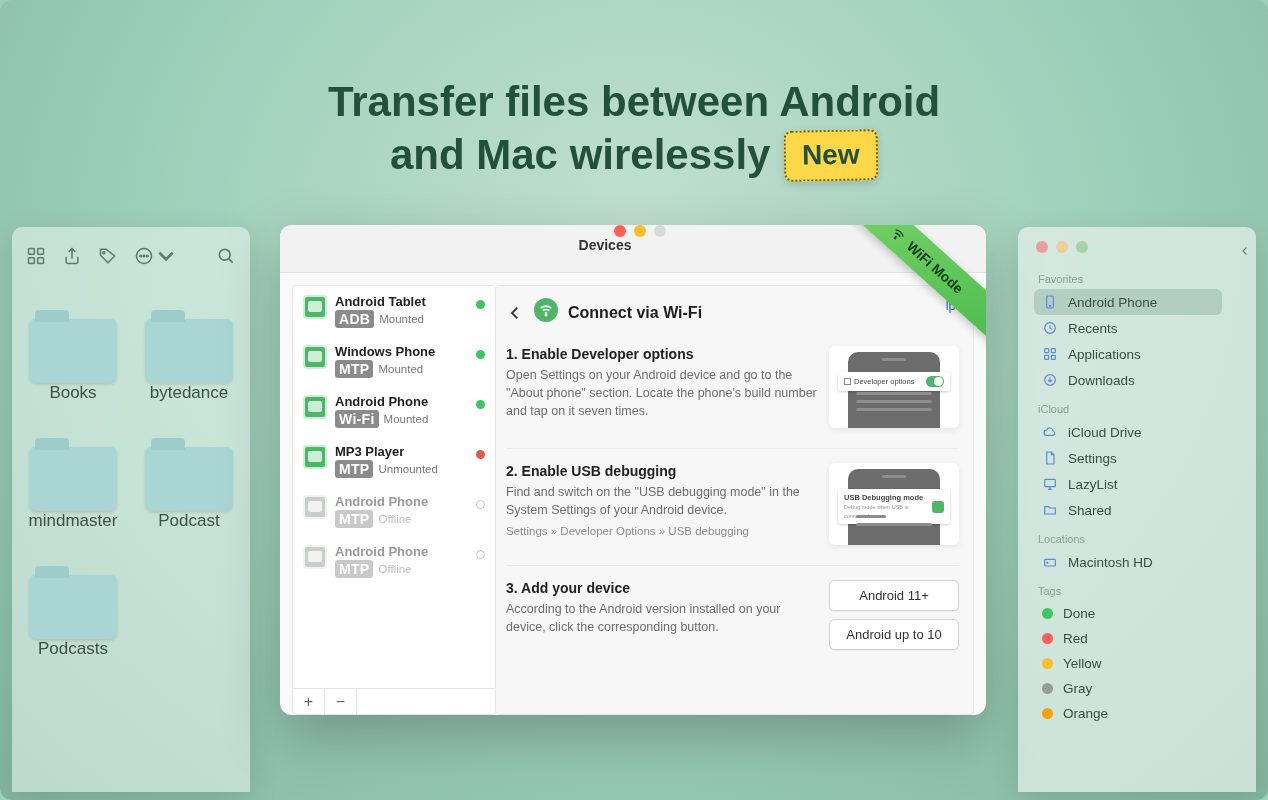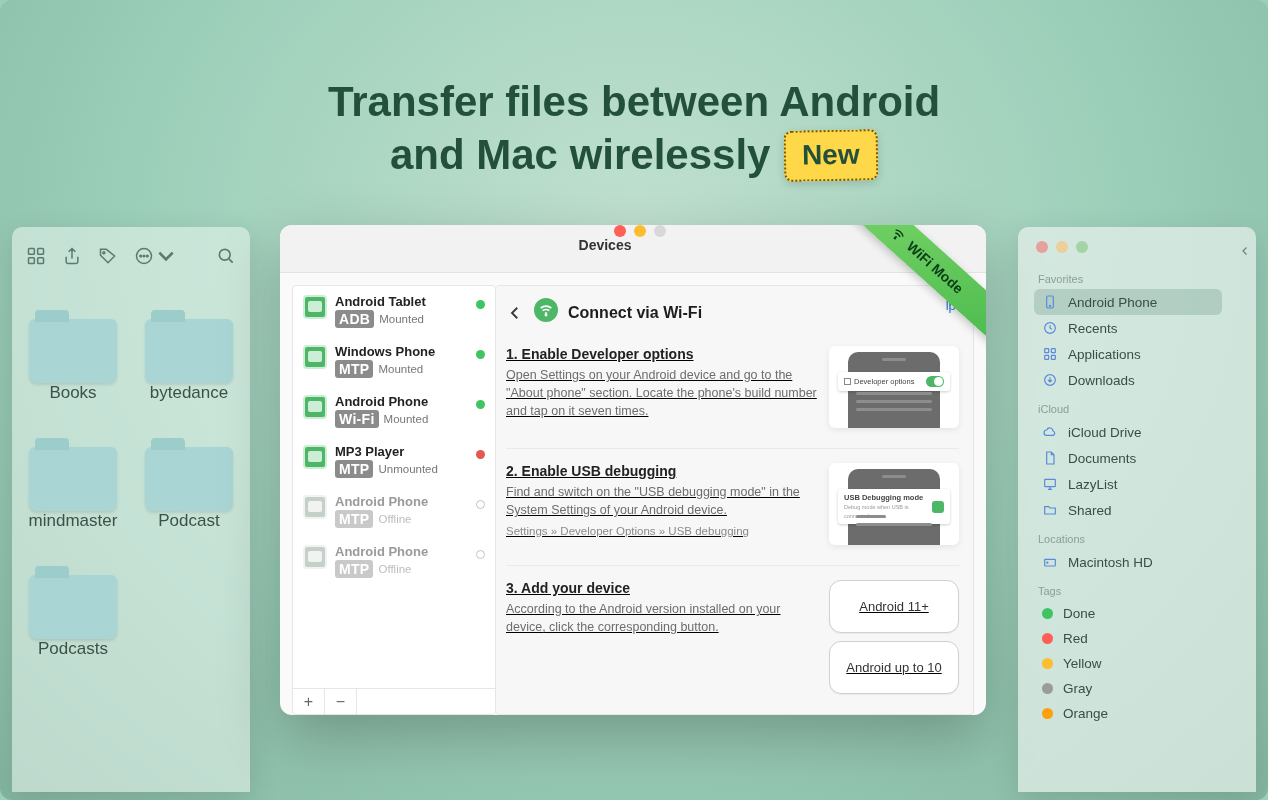--- a/index.html
+++ b/index.html
@@ -65,38 +65,38 @@
   .dev-footer button { width:32px; background:none; border:none; border-right:1px solid #e6e6e6; color:#666; font-size:16px; cursor:pointer; }
 
   
   .content { flex:1; padding:12px 14px 12px 10px; background:#f7f7f7; border:1px solid #e6e6e6; border-left:none; margin:12px 12px 12px 0; border-radius:4px; position:relative; }
   .content-header { display:flex; align-items:flex-end; gap:10px; padding-bottom:10px; }
   .back-chevron { width:18px; color:#3a3a3a; cursor:pointer; display:flex; align-items:center; }
   .wifi-icon { width:24px; height:24px; background:#4eb767; border-radius:50%; display:flex; align-items:center; justify-content:center; color:#fff; }
   .content-title { font-size:16px; font-weight:700; color:#1d1d1d; }
   .help-link { position:absolute; top:12px; right:10px; font-size:13px; color:#2a7ad4; }
 
-  .step { display:flex; gap:12px; padding:14px 0 20px; border-bottom:1px solid #eaeaea;text-decoration:underline; }
+  .step { display:flex; gap:12px; padding:14px 0 20px; border-bottom:1px solid #eaeaea; }
   .step:last-child { border-bottom:none; }
   .step-text { flex:1; }
   .step-title { font-size:14px; font-weight:700; color:#222; margin-bottom:4px; }
   .step-desc { font-size:12.5px; color:#6d6d6d; line-height:1.45; }
   .step-path { font-size:11.5px; color:#8a8a8a; margin-top:6px; }
   .step-thumb { width:130px; height:82px; background:#fff; border-radius:6px; box-shadow:0 2px 6px rgba(0,0,0,.08); display:flex; align-items:center; justify-content:center; flex-direction:column; overflow:hidden; position:relative; }
   .phone-mock { width:92px; height:100px; background:#6c6c6c; border-radius:10px 10px 0 0; position:relative; margin-top:6px; }
   .phone-mock::before { content:""; position:absolute; top:6px; left:50%; transform:translateX(-50%); width:24px; height:3px; background:#8d8d8d; border-radius:2px; }
   .phone-mock .overlay { position:absolute; top:20px; left:-10px; right:-10px; background:#fff; border-radius:3px; padding:4px 6px; font-size:7.5px; color:#444; display:flex; align-items:center; justify-content:space-between; box-shadow:0 1px 3px rgba(0,0,0,.2); }
   .toggle-mini{ width:18px; height:11px; background:#4eb767; border-radius:6px; position:relative; }
   .toggle-mini::after{ content:""; position:absolute; right:1px; top:1px; width:9px; height:9px; background:#fff; border-radius:50%; }
   .check-mini { width:12px; height:12px; background:#4eb767; border-radius:3px; position:relative; }
   .phone-mock .lines { position:absolute; top:40px; left:8px; right:8px; }
   .phone-mock .lines div { height:3px; background:#8d8d8d; border-radius:2px; margin-bottom:5px; }
 
   .step-buttons { display:flex; flex-direction:column; gap:8px; width:130px; }
-  .step-buttons button { background:#fff; border:1px solid #d0d0d0; border-radius:12px; padding:18px 8px; font-size:13px; color:#333; cursor:pointer; box-shadow:0 1px 1px rgba(0,0,0,.05); }
+  .step-buttons button { background:#fff; border:1px solid #d0d0d0; border-radius:5px; padding:7px 8px; font-size:13px; color:#333; cursor:pointer; box-shadow:0 1px 1px rgba(0,0,0,.05); }
 
   
   .ribbon { position:absolute; top:18px; right:-56px; width:230px; background:linear-gradient(135deg,#7ed66a,#4bbb4e); color:#0a3d15; font-size:14px; font-weight:600; text-align:center; padding:9px 0; transform:rotate(42deg); box-shadow:0 3px 8px rgba(0,0,0,.2); display:flex; align-items:center; justify-content:center; gap:7px; }
   .ribbon svg { width:15px; height:15px; }
 
 </style>
 </head>
 <body>
 
 <div class="bg-gradient"></div>
@@ -386,21 +386,21 @@
           </span>
           <span>iCloud Drive</span>
         </div>
         <div class="fr-item">
           <span class="ic">
             <svg viewBox="0 0 24 24" width="16" height="16" fill="none" stroke="currentColor" stroke-width="1.8">
               <path d="M7 3h7l4 4v14H7z"></path>
               <path d="M14 3v4h4"></path>
             </svg>
           </span>
-          <span>Documents</span>
+          <span>Settings</span>
         </div>
         <div class="fr-item">
           <span class="ic">
             <svg viewBox="0 0 24 24" width="16" height="16" fill="none" stroke="currentColor" stroke-width="1.8">
               <rect x="4" y="5" width="16" height="11" rx="1"></rect>
               <path d="M9 20h6M12 16v4"></path>
             </svg>
           </span>
           <span>LazyList</span>
         </div>

